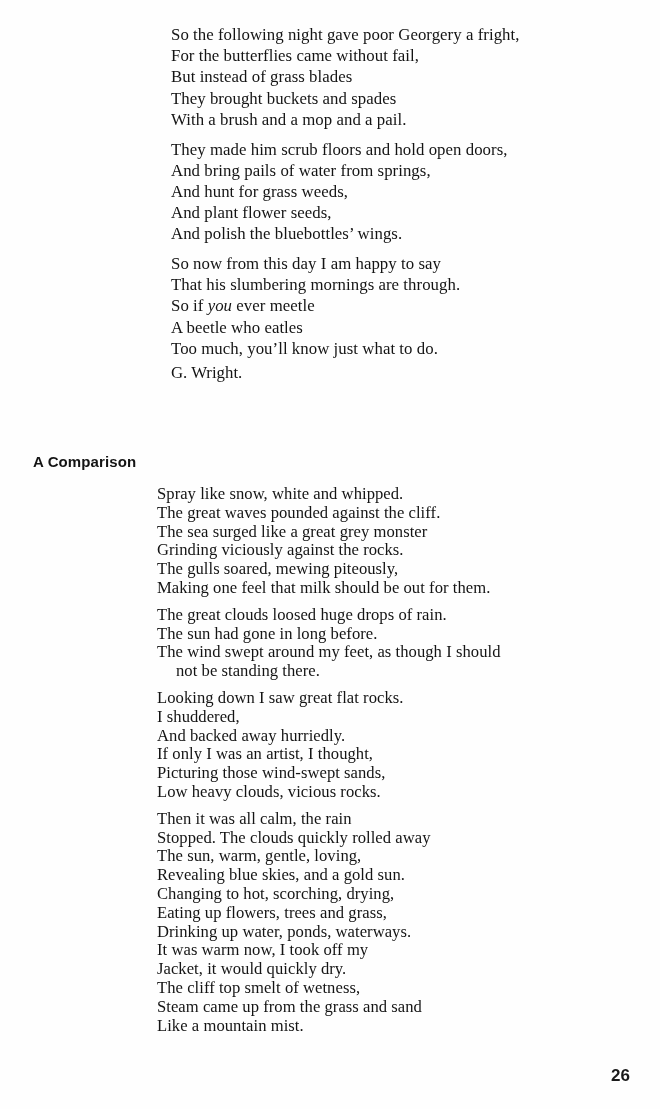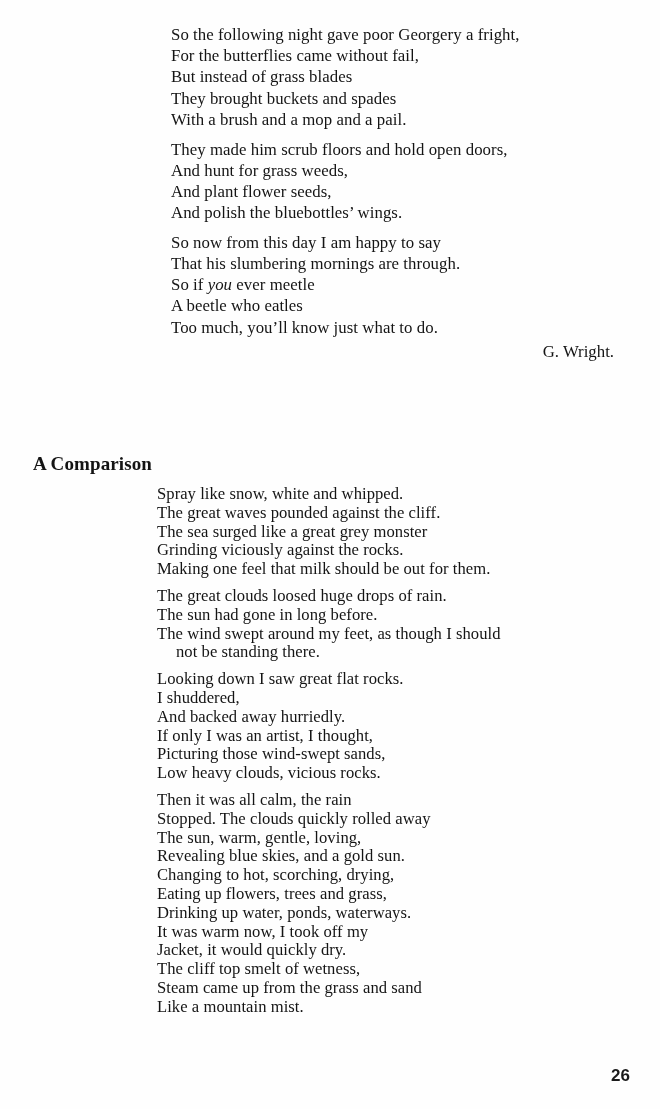--- a/index.html
+++ b/index.html
@@ -34,33 +34,33 @@
       font-size: 16.8px;
       line-height: 21.2px;
       white-space: nowrap;
       letter-spacing: 0.05px;
     }
     .poem1 .stanza + .stanza {
       margin-top: 8.5px;
     }
     .author {
       display: block;
-      text-align: right;
+      text-align: left;
       font-size: 16.8px;
       line-height: 21px;
       margin-top: 3px;
       padding-right: 37px;
     }
     .heading {
       position: absolute;
       left: 33px;
       top: 453px;
-      font-family: Liberation Serif, serif;
+      font-family: Liberation Sans, sans-serif;
       font-weight: bold;
-      font-size: 19px;
+      font-size: 15px;
       letter-spacing: 0.1px;
       margin: 0;
     }
     .poem2 {
       position: absolute;
       left: 157px;
       top: 485px;
       width: 480px;
     }
     .poem2 .line {
@@ -92,20 +92,21 @@
   <div class="poem1">
     <div class="stanza">
       <span class="line">So the following night gave poor Georgery a fright,</span>
       <span class="line">For the butterflies came without fail,</span>
       <span class="line">But instead of grass blades</span>
       <span class="line">They brought buckets and spades</span>
       <span class="line">With a brush and a mop and a pail.</span>
     </div>
     <div class="stanza">
       <span class="line">They made him scrub floors and hold open doors,</span>
+      <span class="line">And bring pails of water from springs,</span>
       <span class="line">And hunt for grass weeds,</span>
       <span class="line">And plant flower seeds,</span>
       <span class="line">And polish the bluebottles’ wings.</span>
     </div>
     <div class="stanza">
       <span class="line">So now from this day I am happy to say</span>
       <span class="line">That his slumbering mornings are through.</span>
       <span class="line"><span>So if </span><em>you</em><span> ever meetle</span></span>
       <span class="line">A beetle who eatles</span>
       <span class="line">Too much, you’ll know just what to do.</span>
@@ -114,20 +115,21 @@
   </div>
 
   <h2 class="heading">A Comparison</h2>
 
   <div class="poem2">
     <div class="stanza">
       <span class="line">Spray like snow, white and whipped.</span>
       <span class="line">The great waves pounded against the cliff.</span>
       <span class="line">The sea surged like a great grey monster</span>
       <span class="line">Grinding viciously against the rocks.</span>
+      <span class="line">The gulls soared, mewing piteously,</span>
       <span class="line">Making one feel that milk should be out for them.</span>
     </div>
     <div class="stanza">
       <span class="line">The great clouds loosed huge drops of rain.</span>
       <span class="line">The sun had gone in long before.</span>
       <span class="line">The wind swept around my feet, as though I should</span>
       <span class="line indent">not be standing there.</span>
     </div>
     <div class="stanza">
       <span class="line">Looking down I saw great flat rocks.</span>

